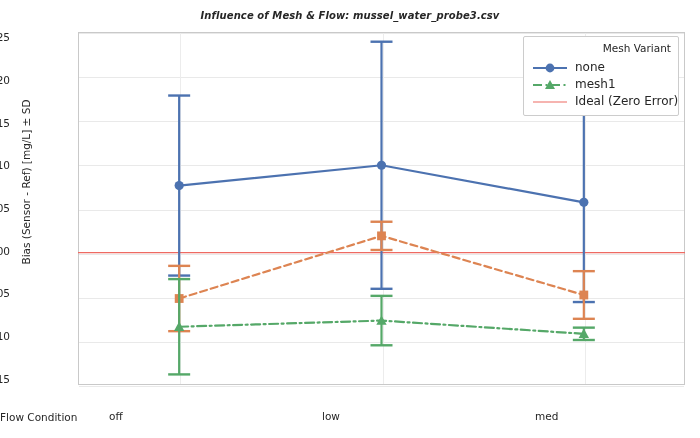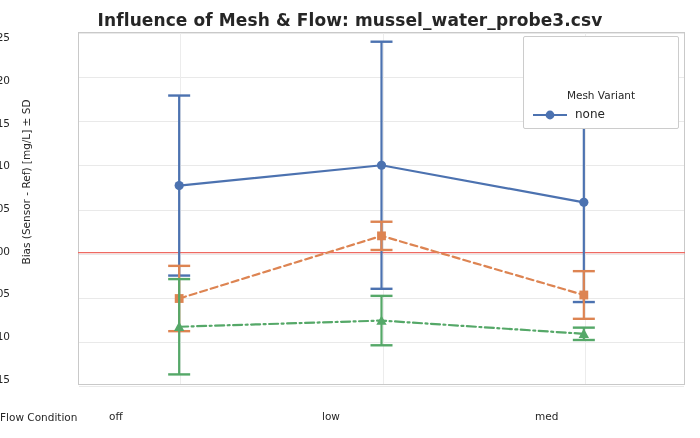--- a/index.html
+++ b/index.html
@@ -7,22 +7,23 @@
     width:700px;height:438px;
     background:#ffffff;
     font-family:"DejaVu Sans","Liberation Sans",sans-serif;
     overflow:hidden;
   }
   #figure{position:relative;width:700px;height:438px;}
 
   #chart-title{
     position:absolute;left:0;top:10px;width:700px;
     text-align:center;
-    font-size:17px;font-weight:bold;color:#262626;
+    font-size:10px;font-weight:bold;color:#262626;
     letter-spacing:0.1px;
+    font-style:italic;
   }
 
   
   #plot-frame{
     position:absolute;left:78px;top:32px;width:607px;height:353px;
     background:#ffffff;
     border:1px solid #c9c9c9;
     box-sizing:border-box;
   }
   .grid-h{position:absolute;left:0;width:100%;height:1px;background:#e9e9e9;}
@@ -54,21 +55,21 @@
   #legend{
     position:absolute;left:523px;top:36px;
     width:156px;
     background:#ffffff;
     border:1px solid #cccccc;
     border-radius:2px;
     padding:5px 7px 6px 7px;
     box-sizing:border-box;
   }
   #legend-title{
-    font-size:10.5px;color:#262626;text-align:center;margin-bottom:4px;margin-top:47px;
+    font-size:10.5px;color:#262626;text-align:right;margin-bottom:4px;
   }
   .legend-row{
     display:flex;align-items:center;height:17px;
   }
   .legend-sample{
     width:38px;height:14px;position:relative;flex:0 0 38px;margin-right:6px;
   }
   .legend-label{font-size:12px;color:#262626;white-space:nowrap;}
 </style>
 </head>
@@ -163,15 +164,28 @@
 
   <div id="legend">
     <div id="legend-title">Mesh Variant</div>
     <div class="legend-row">
       <span class="legend-sample"><svg width="38" height="14" viewBox="0 0 38 14">
             <line x1="2" y1="7" x2="36" y2="7" stroke="#4c72b0" stroke-width="2.2"></line>
             <circle cx="19" cy="7" r="4.4" fill="#4c72b0"></circle>
           </svg></span>
       <span class="legend-label">none</span>
     </div>
+    <div class="legend-row">
+      <span class="legend-sample"><svg width="38" height="14" viewBox="0 0 38 14">
+            <line x1="2" y1="7" x2="36" y2="7" stroke="#55a868" stroke-width="2.2" stroke-dasharray="9,3.5,2,3.5"></line>
+            <polygon points="19,2 14,11 24,11" fill="#55a868"></polygon>
+          </svg></span>
+      <span class="legend-label">mesh1</span>
+    </div>
+    <div class="legend-row">
+      <span class="legend-sample"><svg width="38" height="14" viewBox="0 0 38 14">
+            <line x1="2" y1="7" x2="36" y2="7" stroke="#ee6a62" stroke-width="1.2"></line>
+          </svg></span>
+      <span class="legend-label">Ideal (Zero Error)</span>
+    </div>
   </div>
 
 </div>
 
 </body></html>

